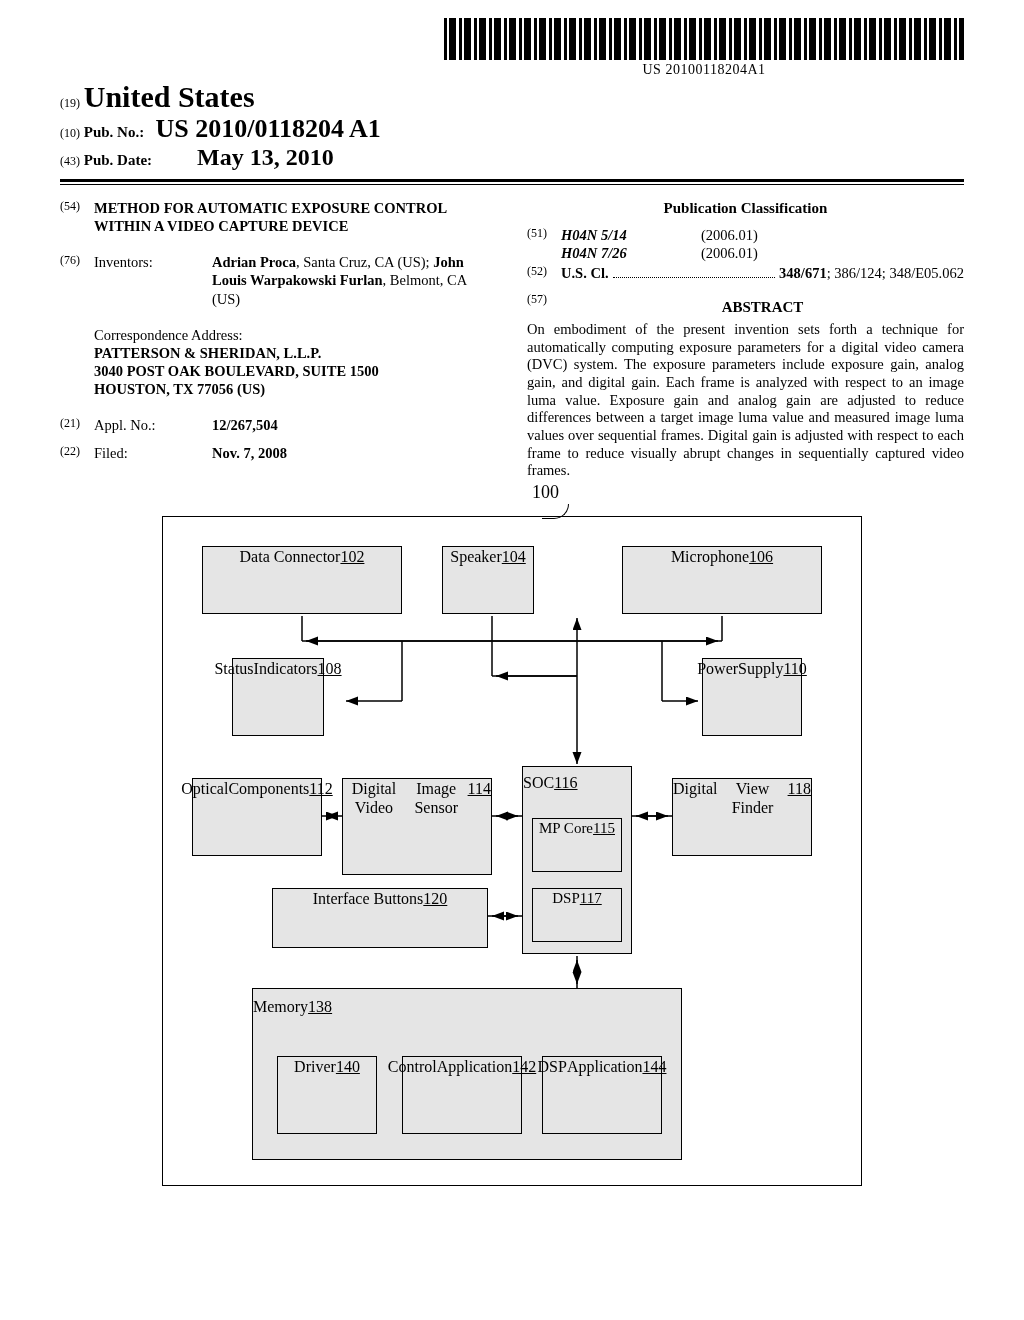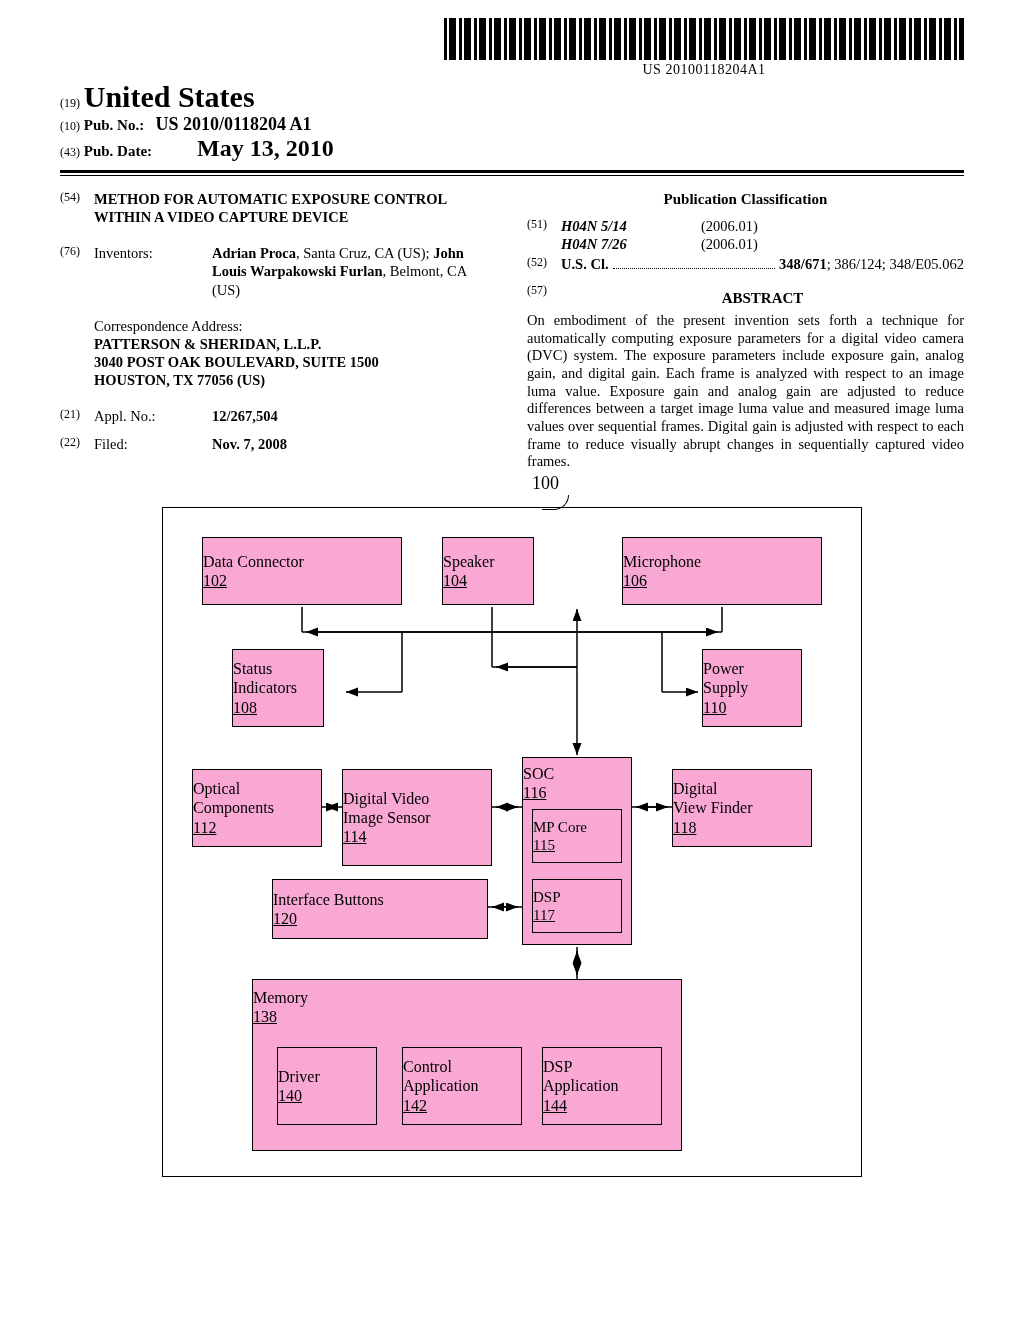--- a/index.html
+++ b/index.html
@@ -61,21 +61,21 @@
   .inventors-line {
     font-size: 19px;
     font-weight: bold;
     margin-top: 2px;
   }
   .pub-right {
     text-align: left;
     white-space: nowrap;
   }
   .pub-right .pubno {
-    font-size: 18px;
+    font-size: 26px;
     font-weight: bold;
   }
   .pub-right .pubdate {
     font-size: 24px;
     font-weight: bold;
   }
   .pub-right .label {
     font-size: 15px;
     font-weight: bold;
   }
@@ -178,25 +178,25 @@
     position: absolute;
     left: 0; top: 8px;
     width: 700px;
     height: 670px;
     border: 1.5px solid #000;
     box-sizing: border-box;
   }
   .fbox {
     position: absolute;
     border: 1.5px solid #000;
-    background: #f9a8d4;
+    background: #e5e5e5;
     box-sizing: border-box;
-    text-align: left;
+    text-align: center;
     display: flex;
-    flex-direction: column;
+    flex-direction: row;
     justify-content: center;
     font-size: 16px;
     line-height: 1.2;
   }
   .fbox .ref {
     text-decoration: underline;
   }
   svg.arrows {
     position: absolute;
     left: 0; top: 8px;

